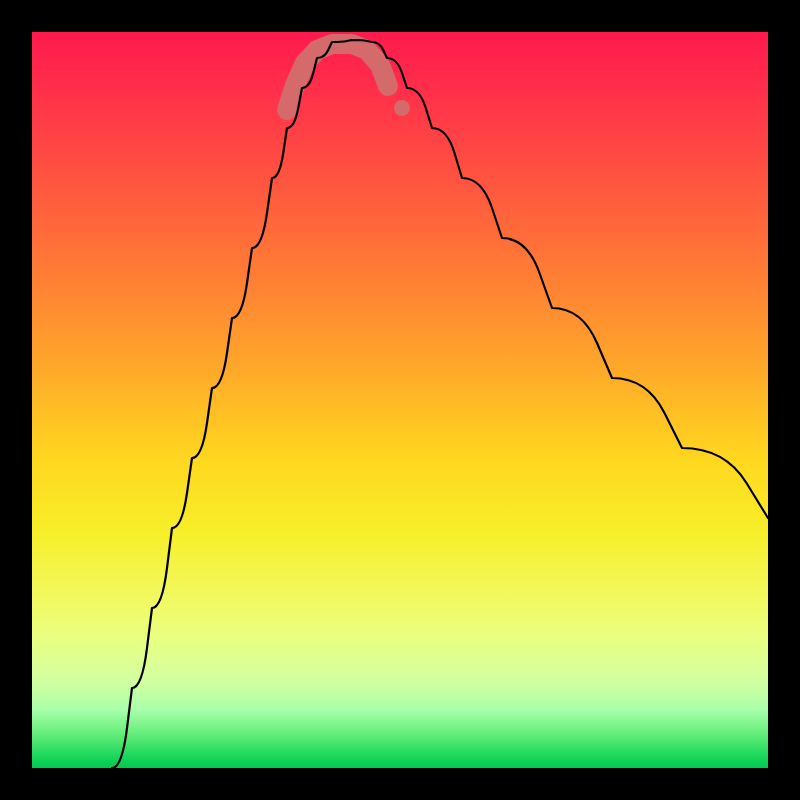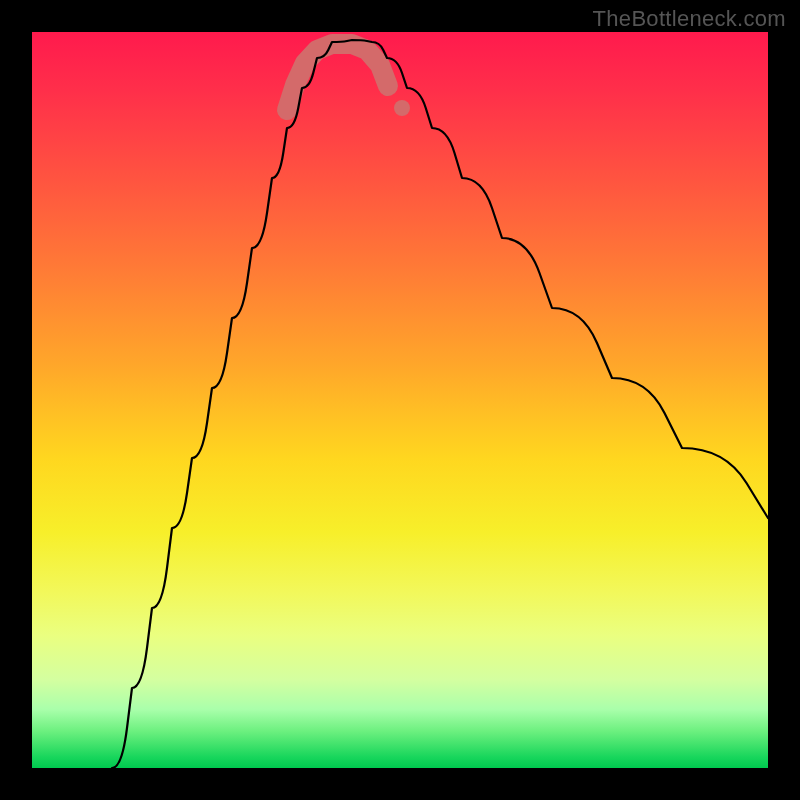--- a/index.html
+++ b/index.html
@@ -72,14 +72,13 @@
   <div class="plot-area">
     <div class="gradient-bg"></div>
 
     <svg class="curve-svg" viewBox="0 0 736 736" preserveAspectRatio="none">
       <path id="highlight-path" fill="none" stroke-linecap="round" stroke-linejoin="round" d="M 255,78 L 263,53 L 273,31 L 285,18 L 300,12 L 320,12 L 335,18 L 348,33 L 356,54" stroke="#d46a6a" stroke-width="20"></path>
       <circle id="highlight-dot" cx="370" cy="76" r="8" fill="#d46a6a"></circle>
       <path id="curve-path" fill="none" stroke-linecap="round" stroke-linejoin="round" d="M 80 736 Q 90 736 95 696 T 100 656 Q 110 656 115 616 T 120 576 Q 130 576 135 536 T 140 496 Q 150 496 155 461 T 160 426 Q 170 426 175 391 T 180 356 Q 190 356 195 321 T 200 286 Q 210 286 215 251 T 220 216 Q 230 216 235 181 T 240 146 Q 247.5 146 251.25 121 T 255 96 Q 262.5 96 266.25 76 T 270 56 Q 277.5 56 281.25 41 T 285 26 Q 292.5 26 296.25 18 T 300 10 Q 310 10 315 9 T 320 8 Q 330 8 335 9 T 340 10 Q 347.5 10 351.25 18 T 355 26 Q 365 26 370 41 T 375 56 Q 387.5 56 393.75 76 T 400 96 Q 415 96 422.5 121 T 430 146 Q 450 146 460 176 T 470 206 Q 495 206 507.5 241 T 520 276 Q 550 276 565 311 T 580 346 Q 615 346 632.5 381 T 650 416 Q 693 416 714.5 451 T 736 486" stroke="#000000" stroke-width="2.2"></path>
     </svg>
   </div>
 
-  <div class="watermark">TheBottleneck.com</div>
 </div>
 
 </body></html>

